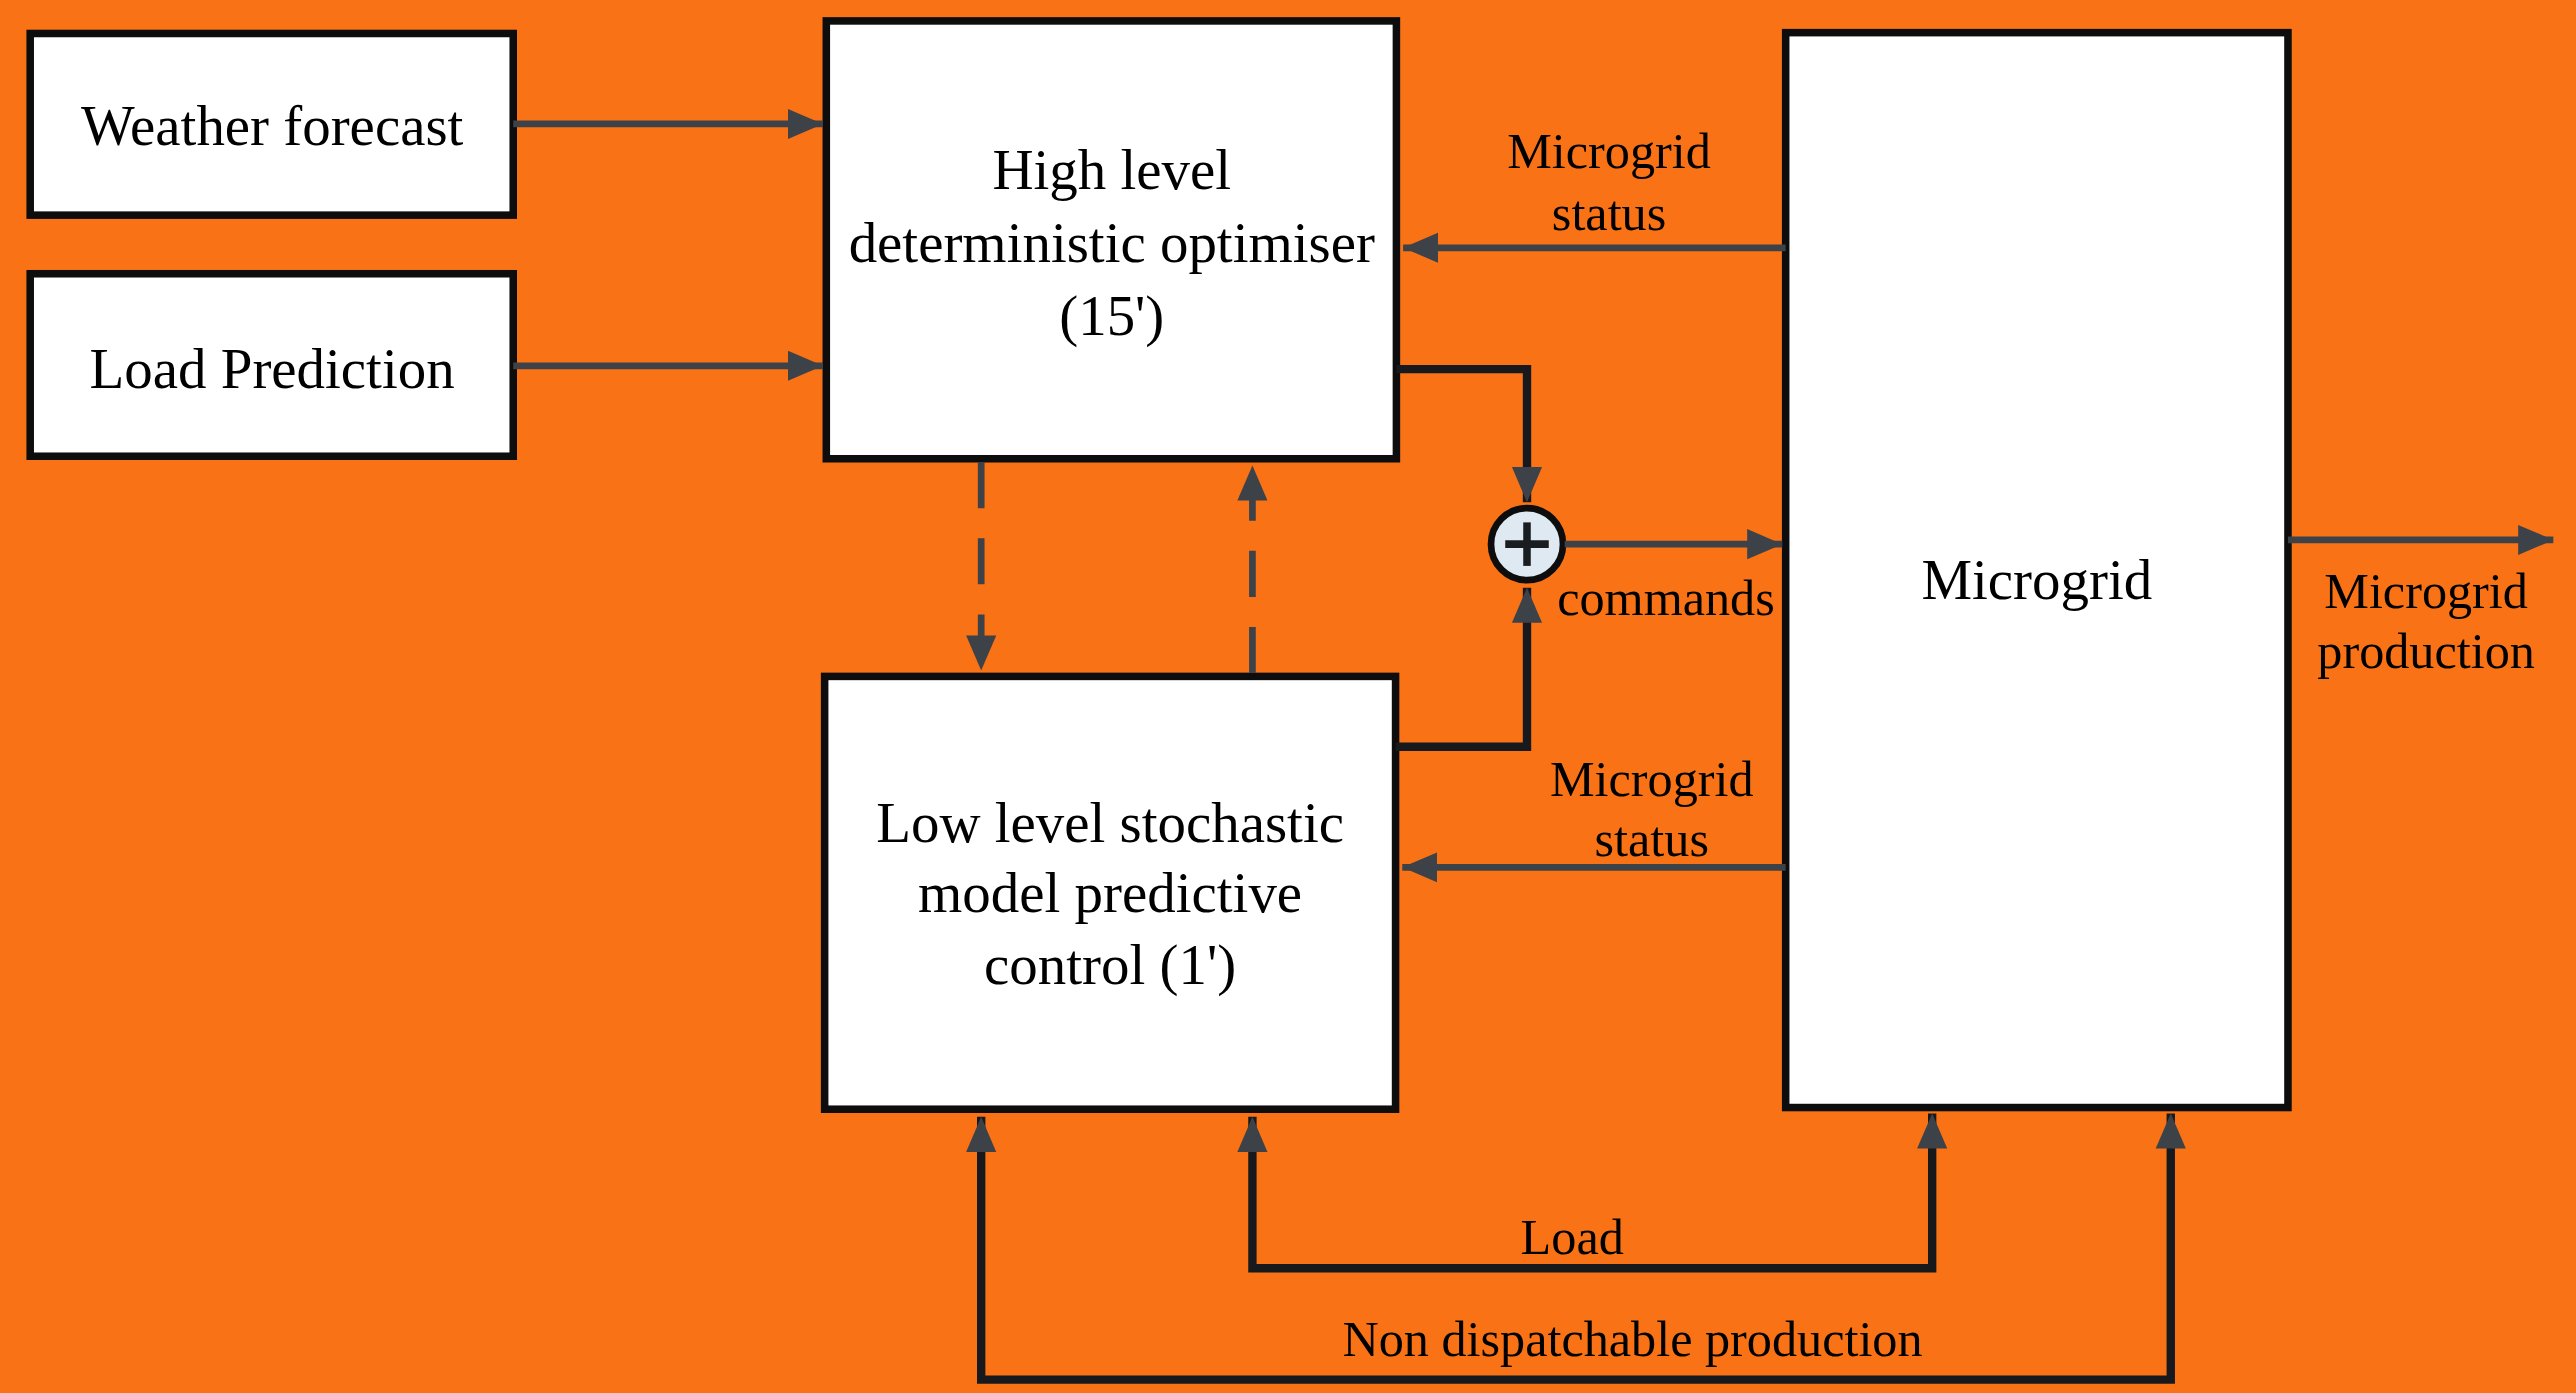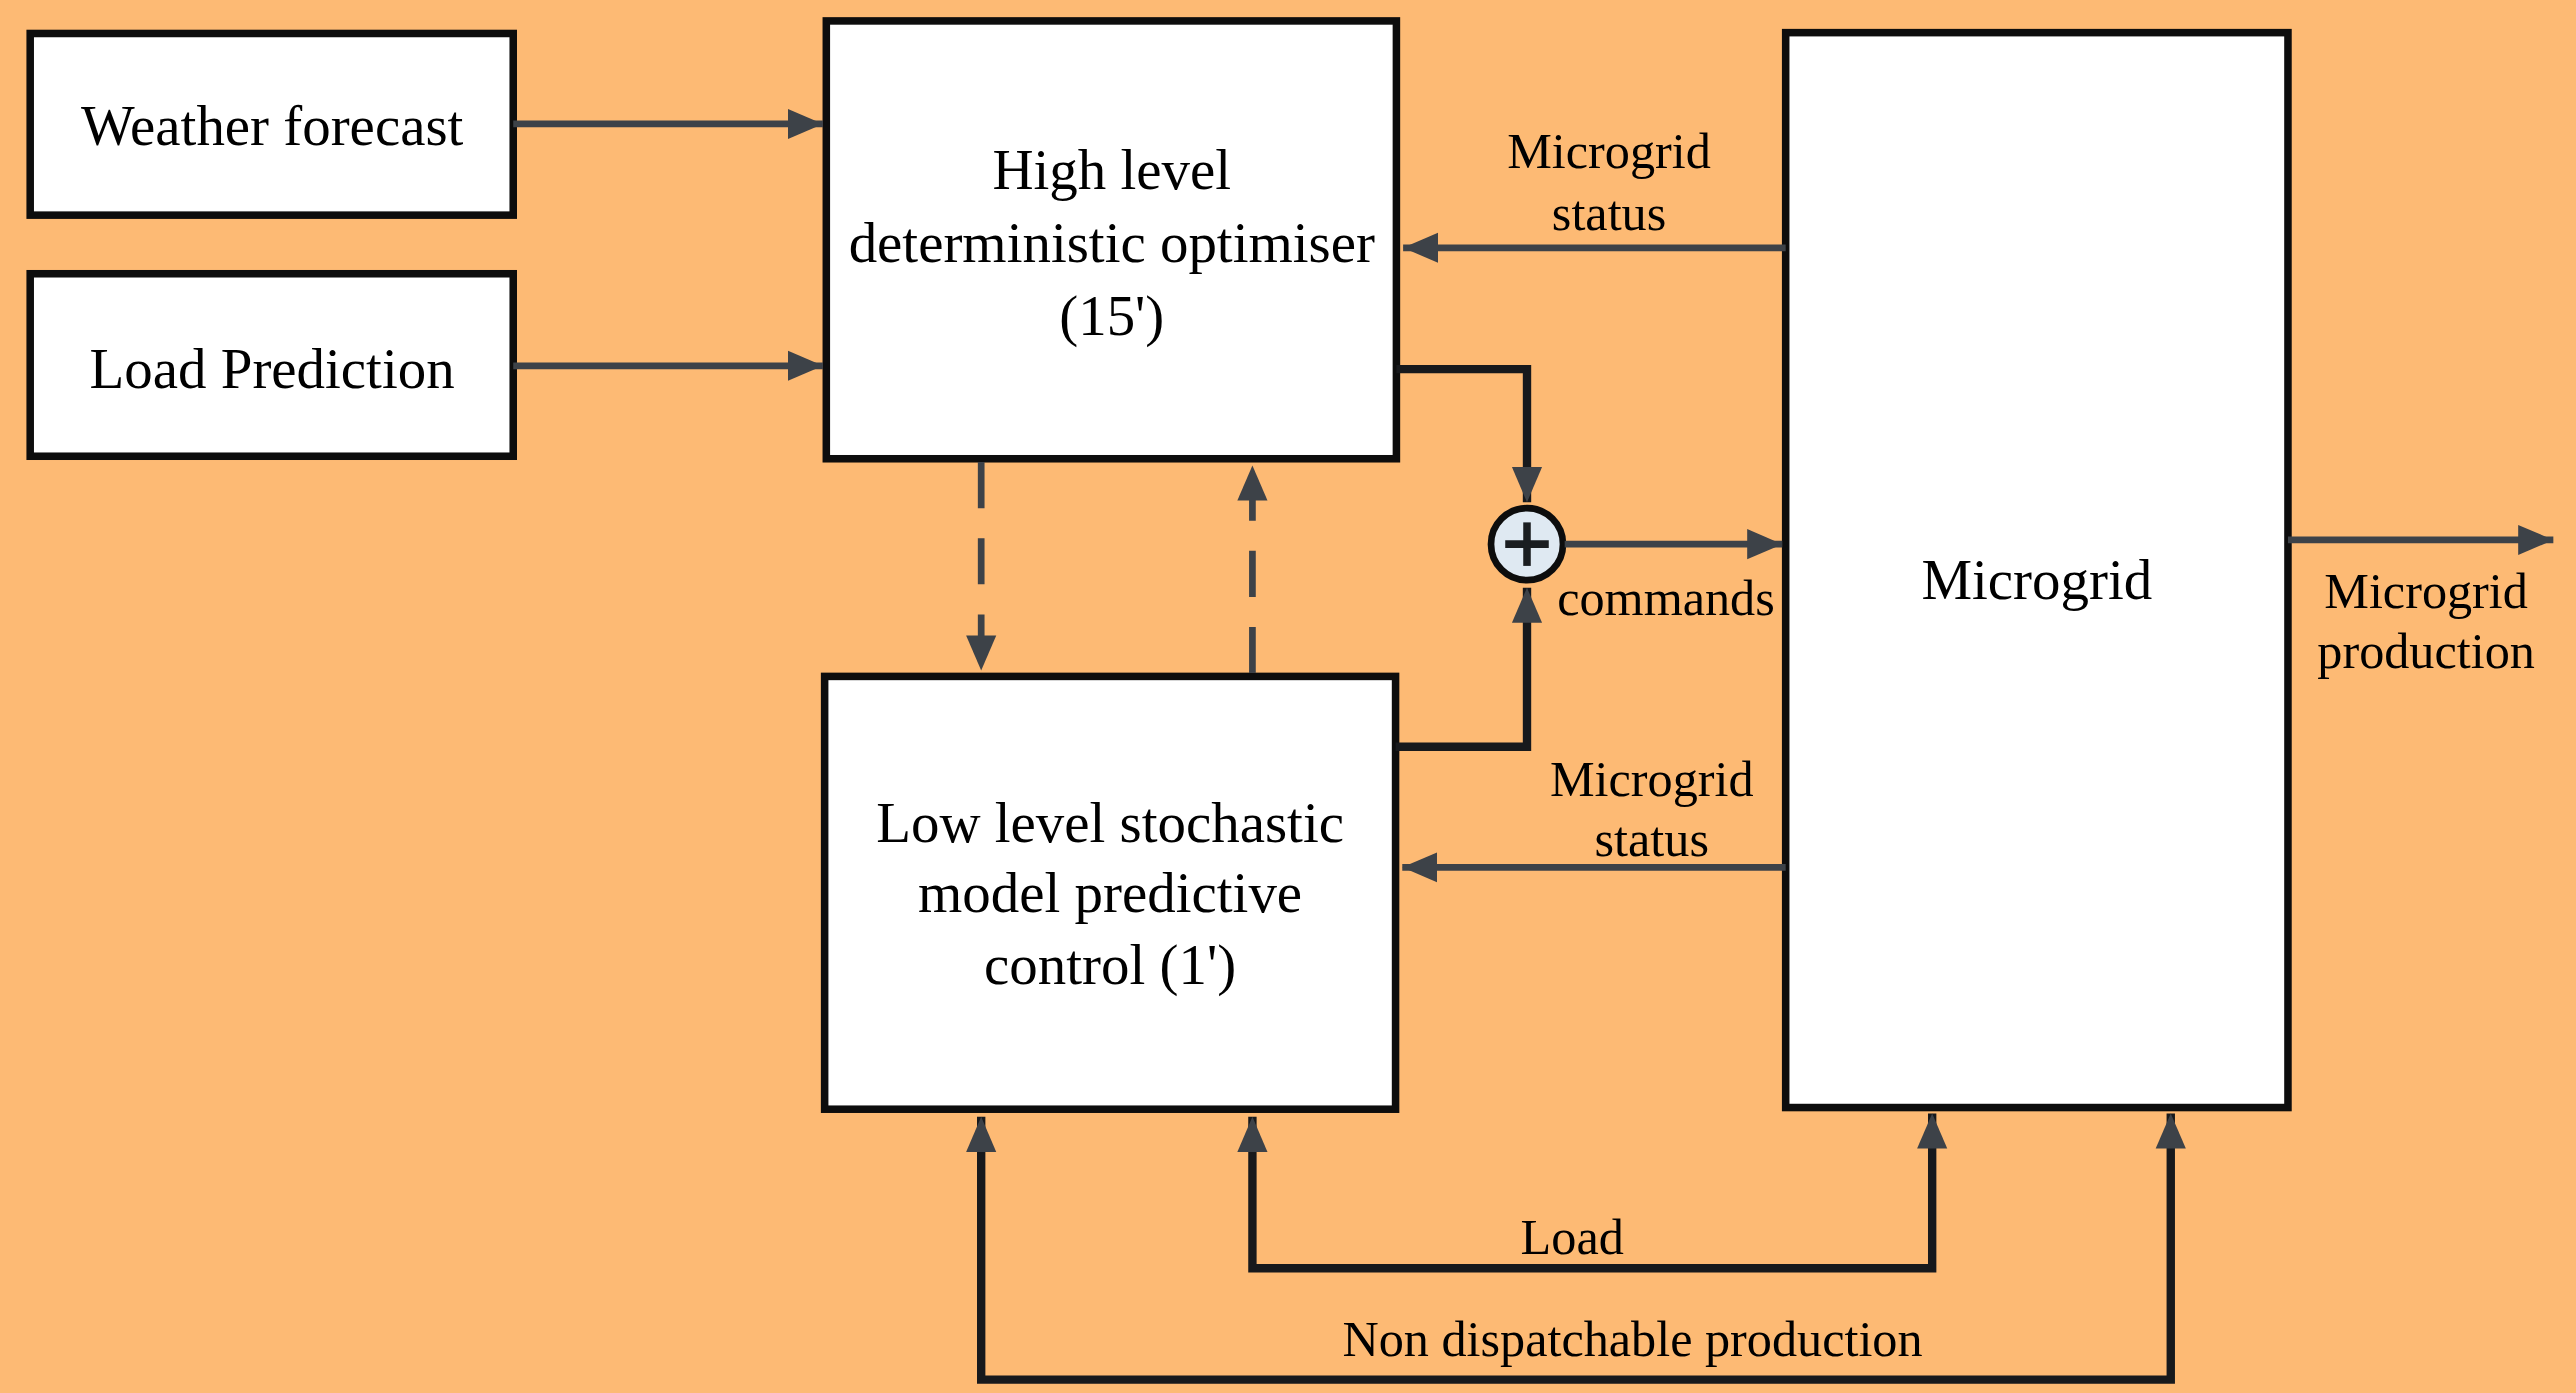--- a/index.html
+++ b/index.html
@@ -4,21 +4,21 @@
 <style>
   html, body {
     margin: 0;
     padding: 0;
     background: #ffffff;
   }
   #canvas {
     position: relative;
     width: 2576px;
     height: 1393px;
-    background: #fdba74;
+    background: #f97316;
     font-family: "Liberation Serif", "DejaVu Serif", serif;
   }
   svg { display: block; }
   .node-rect {
     fill: #ffffff;
     stroke: #0d0d0d;
     stroke-width: 9;
   }
   .arrow {
     stroke: #3d4248;

